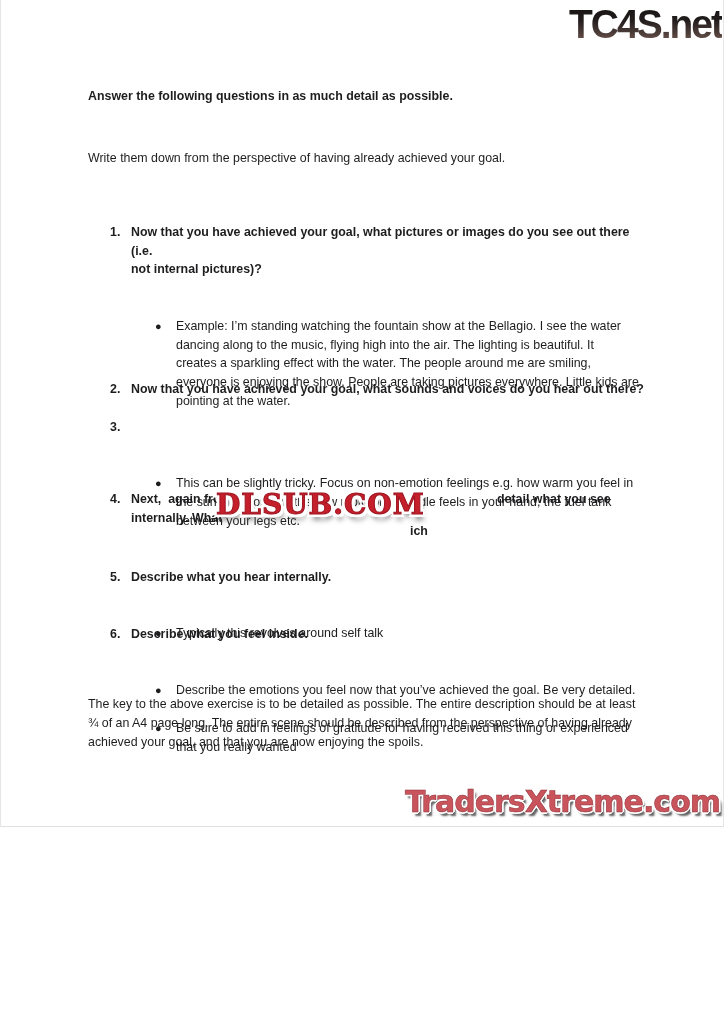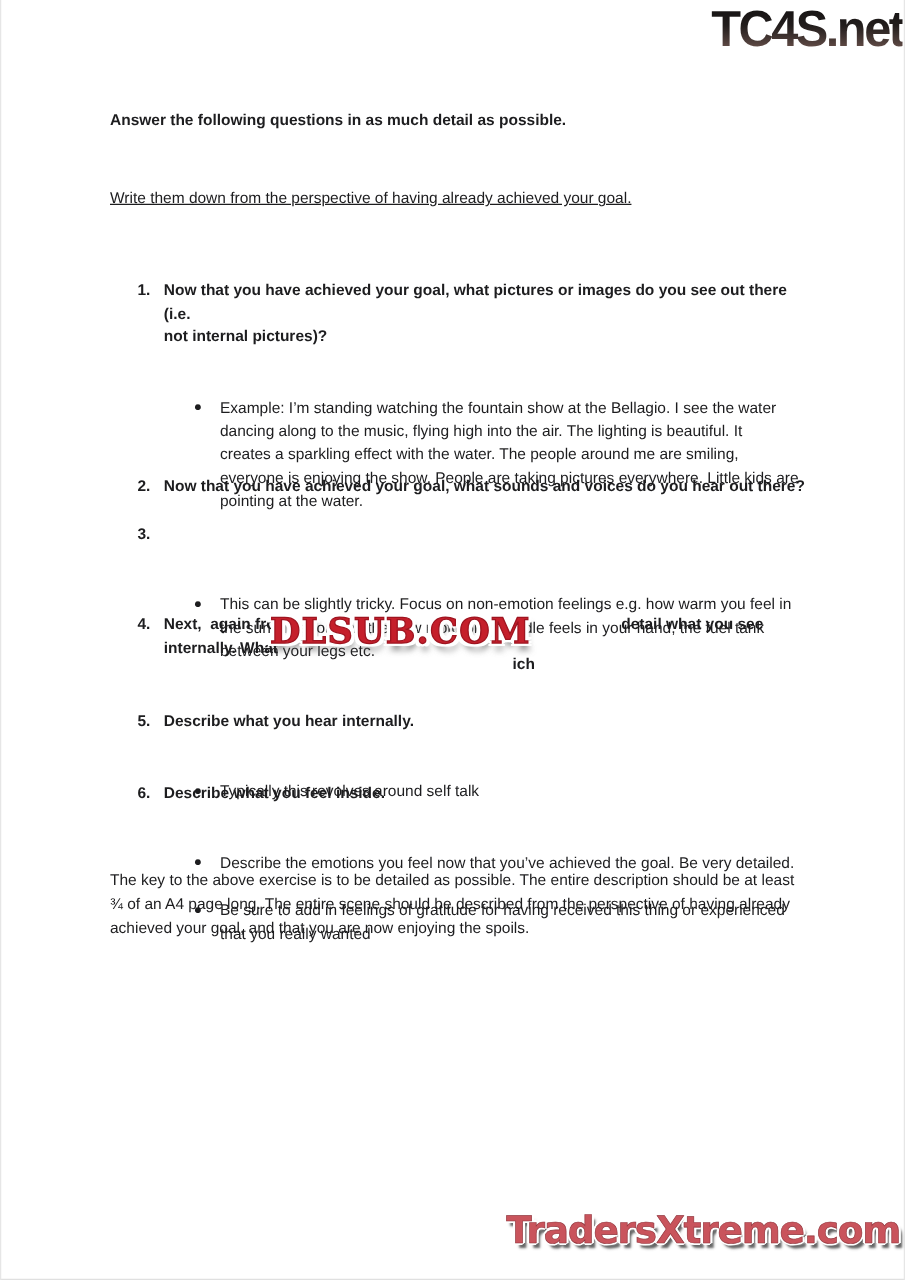--- a/index.html
+++ b/index.html
@@ -1,18 +1,18 @@
 <!DOCTYPE html>
 <html><head>
 <meta charset="utf-8">
 <style>
   html,body{margin:0;padding:0;background:#fff;}
   .page{
     position:relative;
-    width:724px;height:1024px;
+    width:724px;height:827px;
     background:#ffffff;
     font-family:"Liberation Sans","DejaVu Sans",sans-serif;
     color:#1d1d1f;
     overflow:hidden;
     box-shadow: inset 1px 0 0 #e6e6e6, inset -1px 0 0 #e6e6e6, inset 0 -1px 0 #e0e0e0;
   }
   .txt{
     font-size:12.4px;
     line-height:18.8px;
     white-space:pre-line;
@@ -56,21 +56,21 @@
     color:#c51f2b;
     -webkit-text-stroke:1px #9e1420;
     text-shadow:
       -3px 0 0 #ffffff, 3px 0 0 #ffffff, 0 -3px 0 #ffffff, 0 3px 0 #ffffff,
       -2px -2px 0 #ffffff, 2px -2px 0 #ffffff, -2px 2px 0 #ffffff, 2px 2px 0 #ffffff,
       -3px 3px 0 #ffffff, 3px 3px 0 #ffffff, -3px -3px 0 #ffffff, 3px -3px 0 #ffffff,
       2px 6px 5px rgba(90,90,90,0.75);
   }
   
   .logo-bottom{
-    position:absolute; right:4px; bottom:22px;
+    position:absolute; right:4px; bottom:8px;
     font-family:"DejaVu Sans","Liberation Sans",sans-serif;
     font-weight:bold;
     font-size:30px;
     letter-spacing:-1px;
     color:#c9545c;
     -webkit-text-stroke:0.5px #8e3038;
     text-shadow:
       -2px 0 0 #ffffff, 2px 0 0 #ffffff, 0 -2px 0 #ffffff, 0 2px 0 #ffffff,
       -1px -1px 0 #ffffff, 1px -1px 0 #ffffff, -1px 1px 0 #ffffff, 1px 1px 0 #ffffff,
       3px 4px 2px rgba(70,70,70,0.85);
@@ -78,21 +78,21 @@
 </style>
 </head>
 <body>
 
 <div class="page">
 
   <div class="logo-top">TC4S.net</div>
 
   <div class="abs txt" style="left:88px; top:87px; width:560px;font-weight:bold;">Answer the following questions in as much detail as possible.</div>
 
-  <div class="abs txt" style="left:88px; top:149px; width:560px;text-decoration:underline;">Write them down from the perspective of having already achieved your goal.</div>
+  <div class="abs txt" style="left:88px; top:149px; width:560px;">Write them down from the perspective of having already achieved your goal.</div>
 
   <div class="qblock txt" style="top:204px;">
     <div class="qrow">
       <span class="qnum">1.</span>
       <span class="qtext">Now that you have achieved your goal, what pictures or images do you see out there (i.e.
 not internal pictures)?</span>
     </div>
     <div class="bullet">
       <span class="bdot">●</span>
       <span class="btext">Example: I’m standing watching the fountain show at the Bellagio. I see the water

